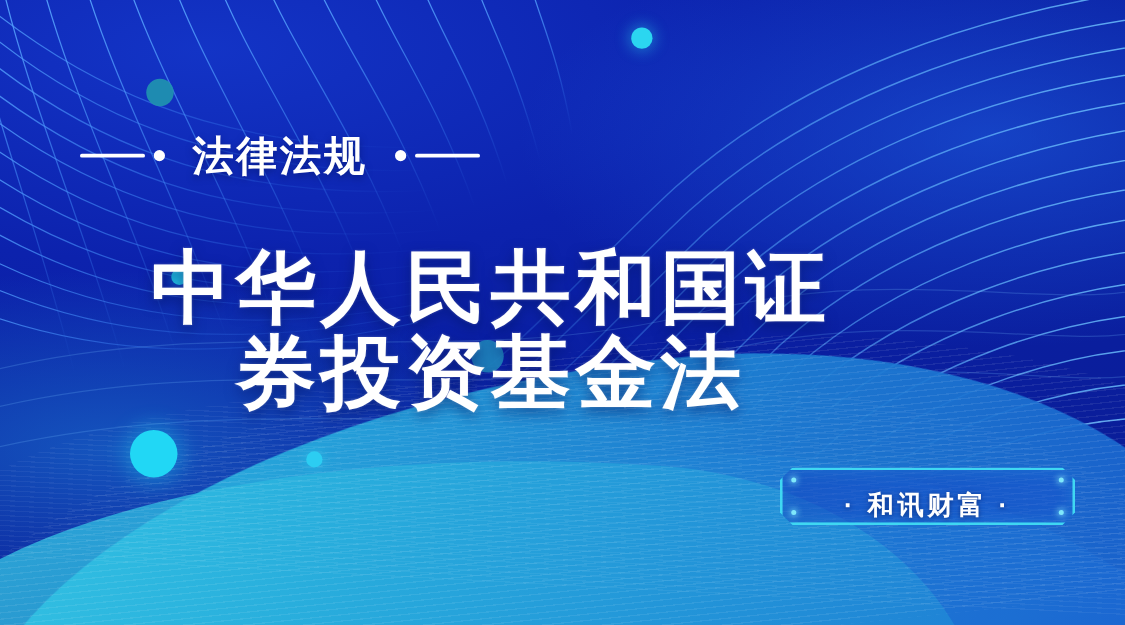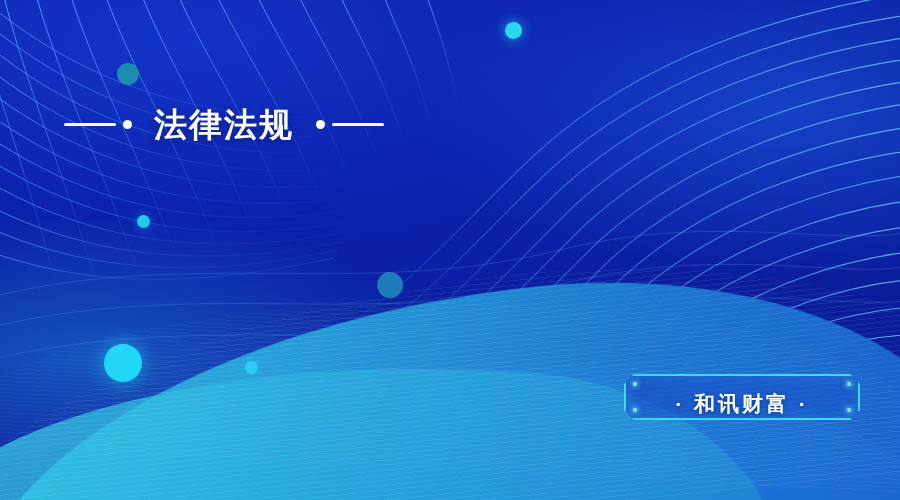--- a/index.html
+++ b/index.html
@@ -261,20 +261,24 @@
         <span class="bar"></span>
         <span class="dot"></span>
       </span>
       <span id="eyebrow-text">法律法规</span>
       <span class="rule">
         <span class="dot"></span>
         <span class="bar"></span>
       </span>
     </div>
 
+    <div id="title-block">
+      <div class="title-line">中华人民共和国证</div>
+      <div class="title-line">券投资基金法</div>
+    </div>
 
     <div id="brand-badge">
       <span class="badge-corner" id="badge-corner-tl"></span>
       <span class="badge-corner" id="badge-corner-tr"></span>
       <span class="badge-corner" id="badge-corner-bl"></span>
       <span class="badge-corner" id="badge-corner-br"></span>
       <span id="brand-text">· 和讯财富 ·</span>
     </div>
 
   </div>

